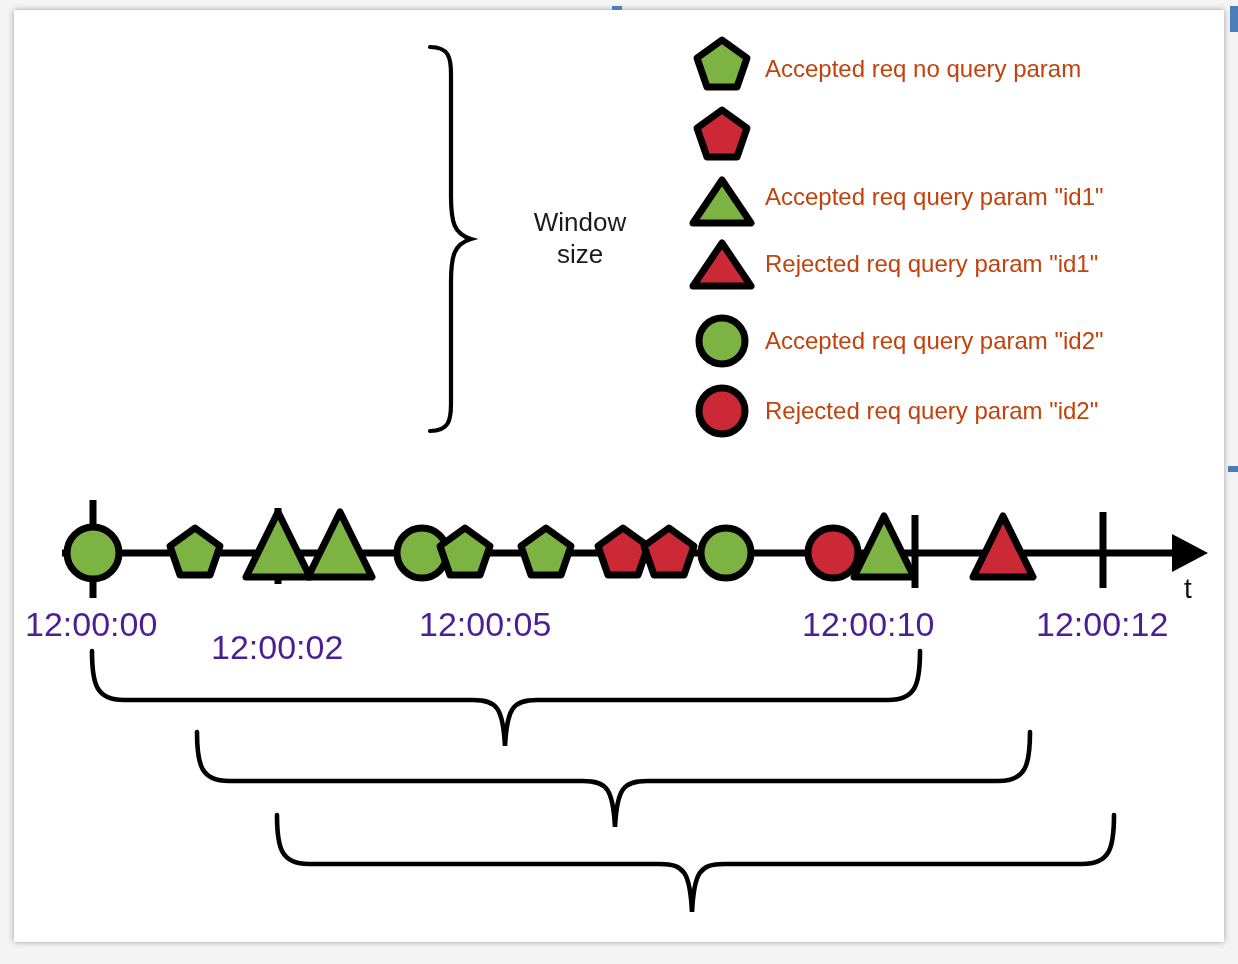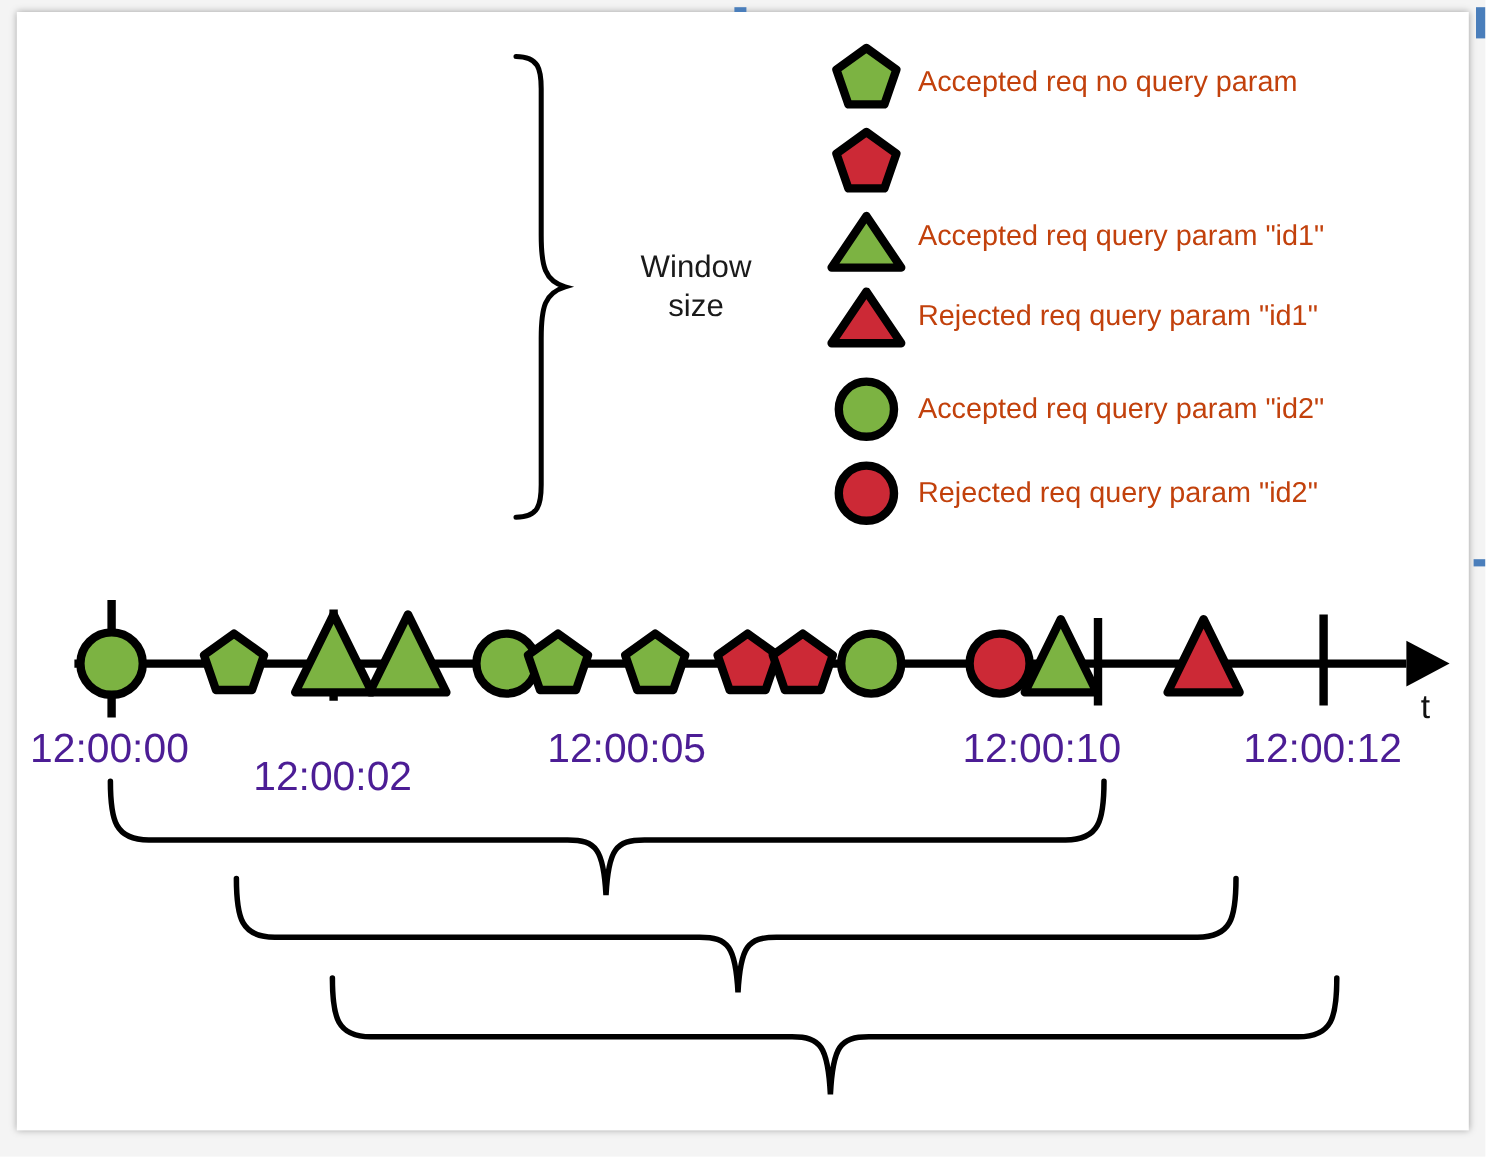--- a/index.html
+++ b/index.html
@@ -171,18 +171,18 @@
 size</div>
 
   <div class="legend-label" style="left:765px;top:57px;">Accepted req no query param</div>
   <div class="legend-label" style="left:765px;top:185px;">Accepted req query param "id1"</div>
   <div class="legend-label" style="left:765px;top:252px;">Rejected req query param "id1"</div>
   <div class="legend-label" style="left:765px;top:329px;">Accepted req query param "id2"</div>
   <div class="legend-label" style="left:765px;top:399px;">Rejected req query param "id2"</div>
 
   <div class="time-label" style="left:25px;top:607px;">12:00:00</div>
   <div class="time-label" style="left:211px;top:630px;">12:00:02</div>
-  <div class="time-label" style="left:456px;top:607px;">12:00:05</div>
+  <div class="time-label" style="left:419px;top:607px;">12:00:05</div>
   <div class="time-label" style="left:802px;top:607px;">12:00:10</div>
   <div class="time-label" style="left:1036px;top:607px;text-align:right;">12:00:12</div>
 
   <div class="axis-label" style="left:1184px;top:575px;">t</div>
 </div>
 
 </body></html>

